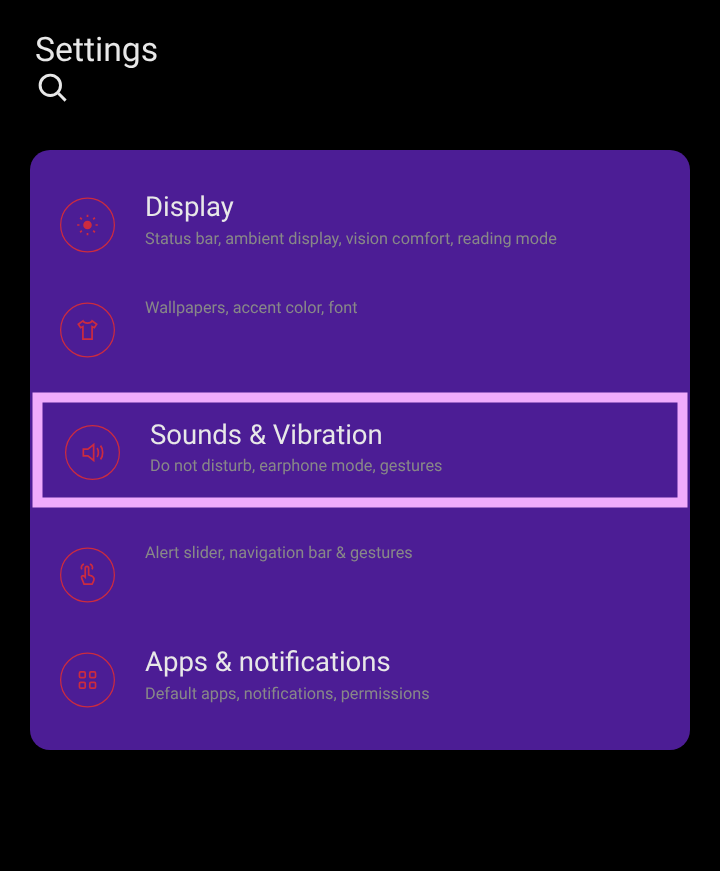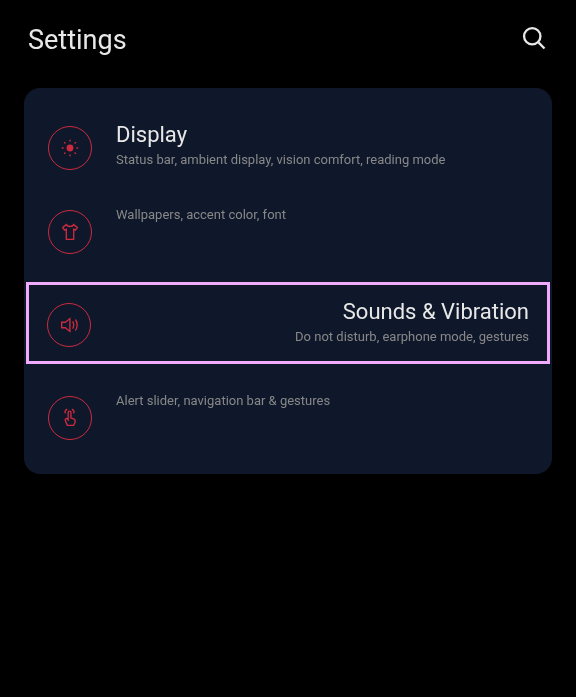--- a/index.html
+++ b/index.html
@@ -10,51 +10,51 @@
     body {
       width: 576px;
       height: 697px;
       background: #000;
       font-family: -apple-system, BlinkMacSystemFont, 'Segoe UI', Roboto, sans-serif;
       overflow: hidden;
     }
     .header {
       display: flex;
       justify-content: space-between;
-      align-items: flex-end;
+      align-items: flex-start;
       padding: 24px 28px 20px 28px;
+      flex-direction: column;
     }
     .header-title {
       color: #e8e8e8;
       font-size: 27px;
       font-weight: 400;
     }
     .search-icon {
       width: 28px;
       height: 28px;
       cursor: pointer;
     }
     .panel {
       margin: 12px 24px 0 24px;
-      background: #0f172a;
+      background: #4c1d95;
       border-radius: 16px;
       padding: 16px 0;
     }
     .settings-item {
       display: flex;
       align-items: flex-start;
       padding: 18px 24px;
       cursor: pointer;
       position: relative;
     }
     .settings-item.highlighted {
-      border: 3px solid #f0abfc;
+      border: 8px solid #f0abfc;
       margin: 10px 2px;
       padding: 14px 18px;
-      text-align: right;
     }
     .icon-circle {
       width: 44px;
       height: 44px;
       border: 1.5px solid #cc2b3f;
       border-radius: 50%;
       display: flex;
       align-items: center;
       justify-content: center;
       flex-shrink: 0;
@@ -147,14 +147,28 @@
         <path d="M10 6 C10 4 13 4 13 6 L13 12 L16 13 C18 14 18 16 17 18 L16 20 L9 20 L7 15 C6 13 8 12 9 13 L10 14 Z"></path>
         <path d="M7 7 C6 5 7 3 9 2.5"></path>
         <path d="M16 7 C17 5 16 3 14 2.5"></path>
       </svg>
     </div>
     <div class="item-text">
       <div class="item-subtitle">Alert slider, navigation bar &amp; gestures</div>
     </div>
   </div>
 
+  <div class="settings-item">
+    <div class="icon-circle">
+      <svg viewBox="0 0 24 24" fill="none" stroke="#cc2b3f" stroke-width="1.5">
+        <rect x="5" y="5" width="5" height="5" rx="1"></rect>
+        <rect x="14" y="5" width="5" height="5" rx="1"></rect>
+        <rect x="5" y="14" width="5" height="5" rx="1"></rect>
+        <rect x="14" y="14" width="5" height="5" rx="1"></rect>
+      </svg>
+    </div>
+    <div class="item-text">
+      <div class="item-title">Apps &amp; notifications</div>
+      <div class="item-subtitle">Default apps, notifications, permissions</div>
+    </div>
+  </div>
 
 </div>
 
 </body></html>

